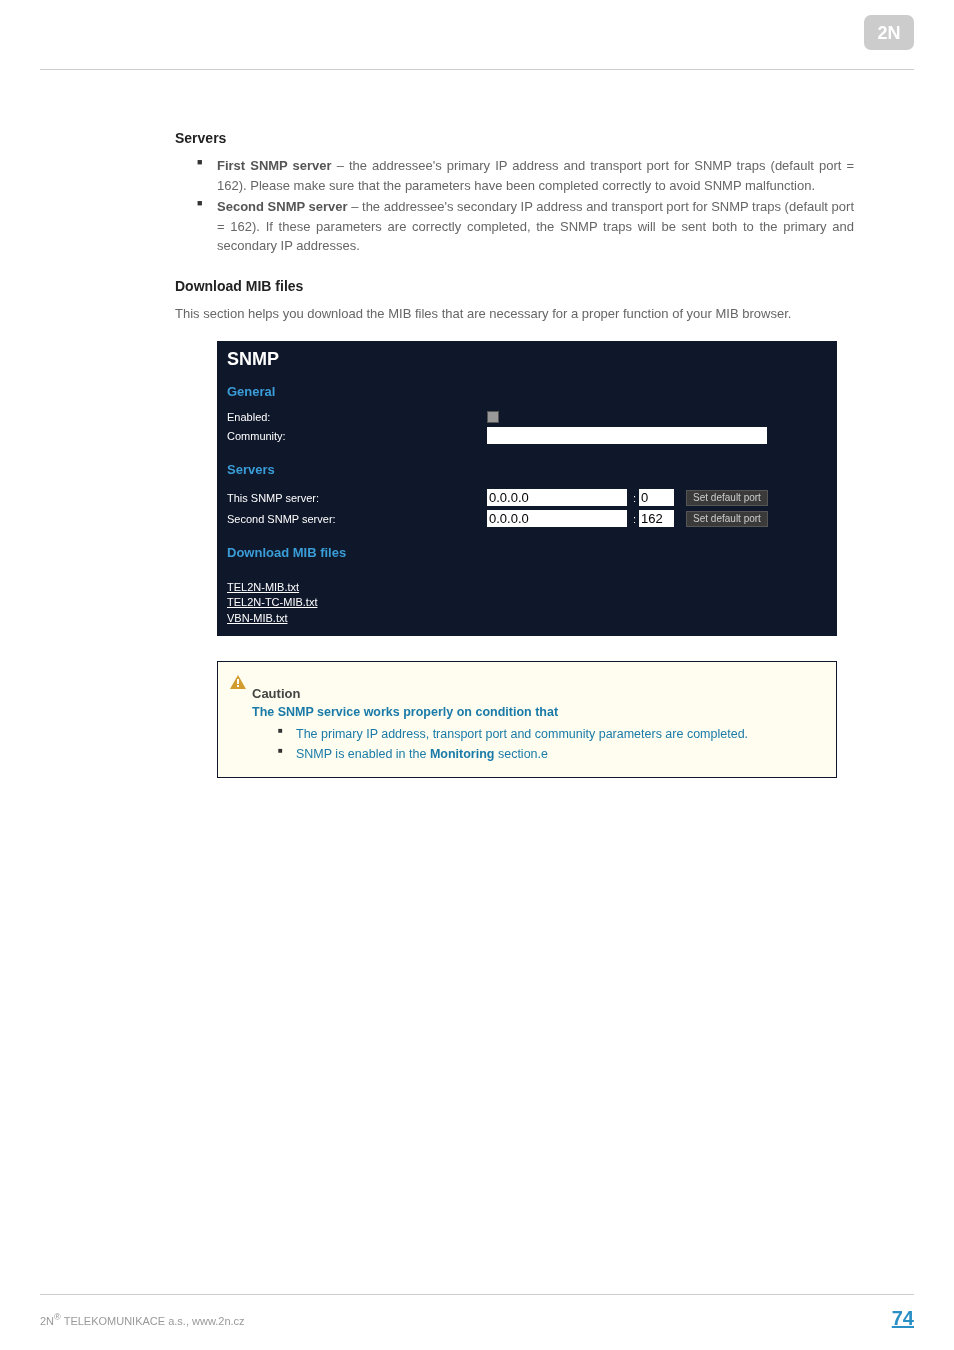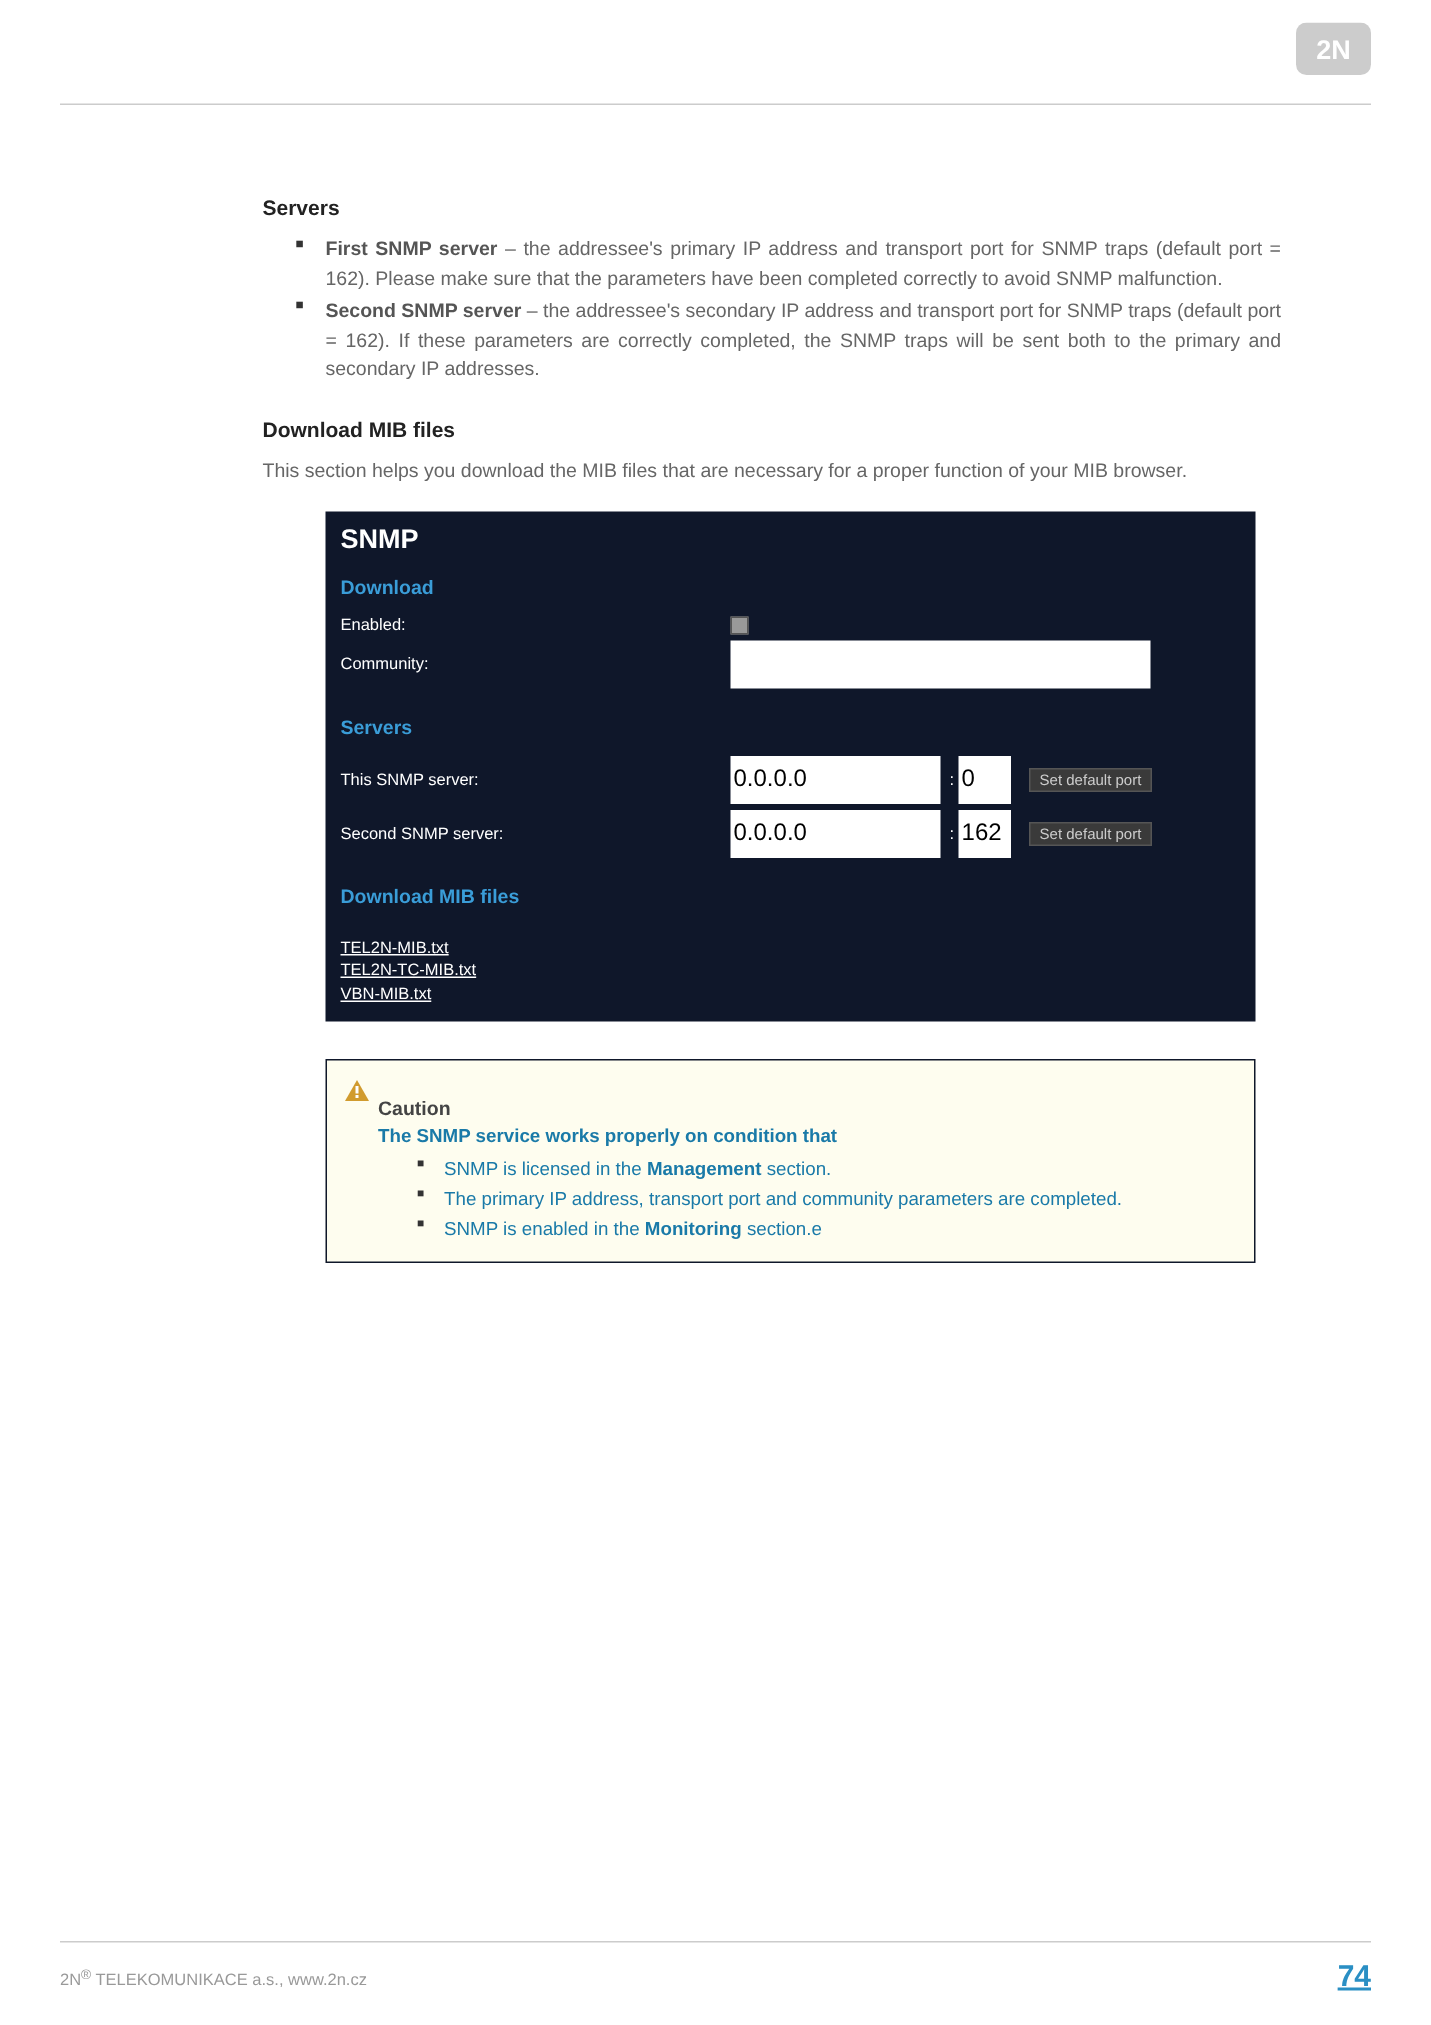--- a/index.html
+++ b/index.html
@@ -105,22 +105,22 @@
       display: inline-block;
       width: 12px;
       height: 12px;
       background: #999999;
       border: 1px solid #555555;
     }
     .screenshot-textinput {
       background: #ffffff;
       color: #000000;
       border: none;
-      height: 32px;
-      font-size: 16px;
+      height: 17px;
+      font-size: 13px;
       padding: 0 2px;
     }
     .input-wide { width: 280px; }
     .input-ip { width: 140px; }
     .input-port { width: 35px; margin-left: 0; }
     .colon { margin: 0 3px 0 6px; color: #ffffff; }
     .screenshot-btn {
       background: #3a3a3a;
       color: #cccccc;
       border: 1px solid #555555;
@@ -233,21 +233,21 @@
       <b>Second SNMP server</b><span> – the addressee's secondary IP address and transport port for SNMP traps (default port = 162). If these parameters are correctly completed, the SNMP traps will be sent both to the primary and secondary IP addresses.</span>
     </li>
   </ul>
 
   <h3 class="section">Download MIB files</h3>
   <p class="intro-text">This section helps you download the MIB files that are necessary for a proper function of your MIB browser.</p>
 
   <div class="screenshot">
     <div class="screenshot-title">SNMP</div>
 
-    <div class="screenshot-section">Download</div>
+    <div class="screenshot-section">General</div>
     <div class="screenshot-row">
       <span class="screenshot-label">Enabled:</span>
       <span class="screenshot-checkbox"></span>
     </div>
     <div class="screenshot-row">
       <span class="screenshot-label">Community:</span>
       <input class="screenshot-textinput input-wide" value="" style="">
     </div>
 
     <div class="spacer-lg"></div>
@@ -281,23 +281,20 @@
       <svg width="16" height="14" viewBox="0 0 16 14">
         <path d="M8 0 L16 14 L0 14 Z" fill="#d19b2e"></path>
         <rect x="7" y="4" width="2" height="5" fill="#ffffff"></rect>
         <rect x="7" y="10" width="2" height="2" fill="#ffffff"></rect>
       </svg>
     </span>
     <div class="caution-title">Caution</div>
     <div class="caution-subtitle">The SNMP service works properly on condition that</div>
     <ul>
       <li>
-        <span>SNMP is licensed in the </span><b>Management</b><span> section.</span>
-      </li>
-      <li>
         <span>The primary IP address, transport port and community parameters are completed.</span>
       </li>
       <li>
         <span>SNMP is enabled in the </span><b>Monitoring</b><span> section.e</span>
       </li>
     </ul>
   </div>
 
 </div>
 

